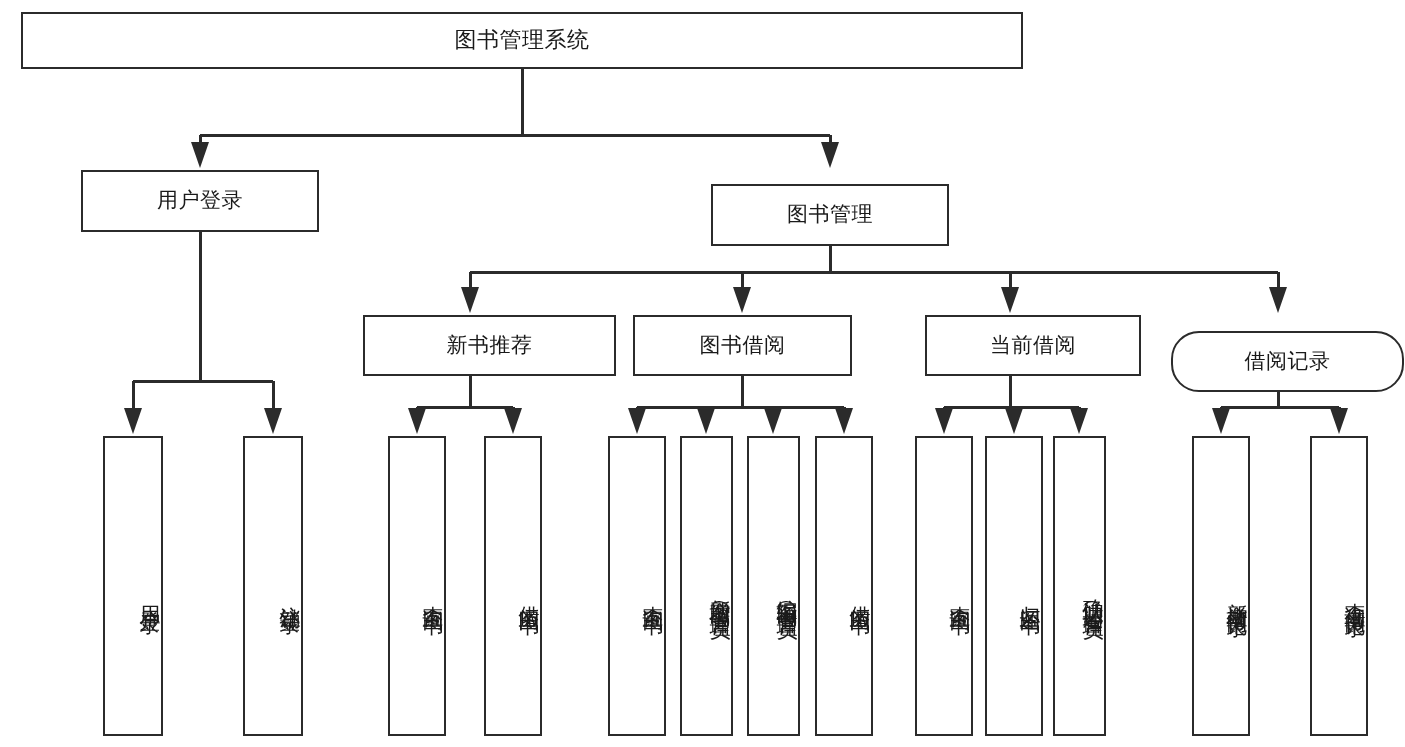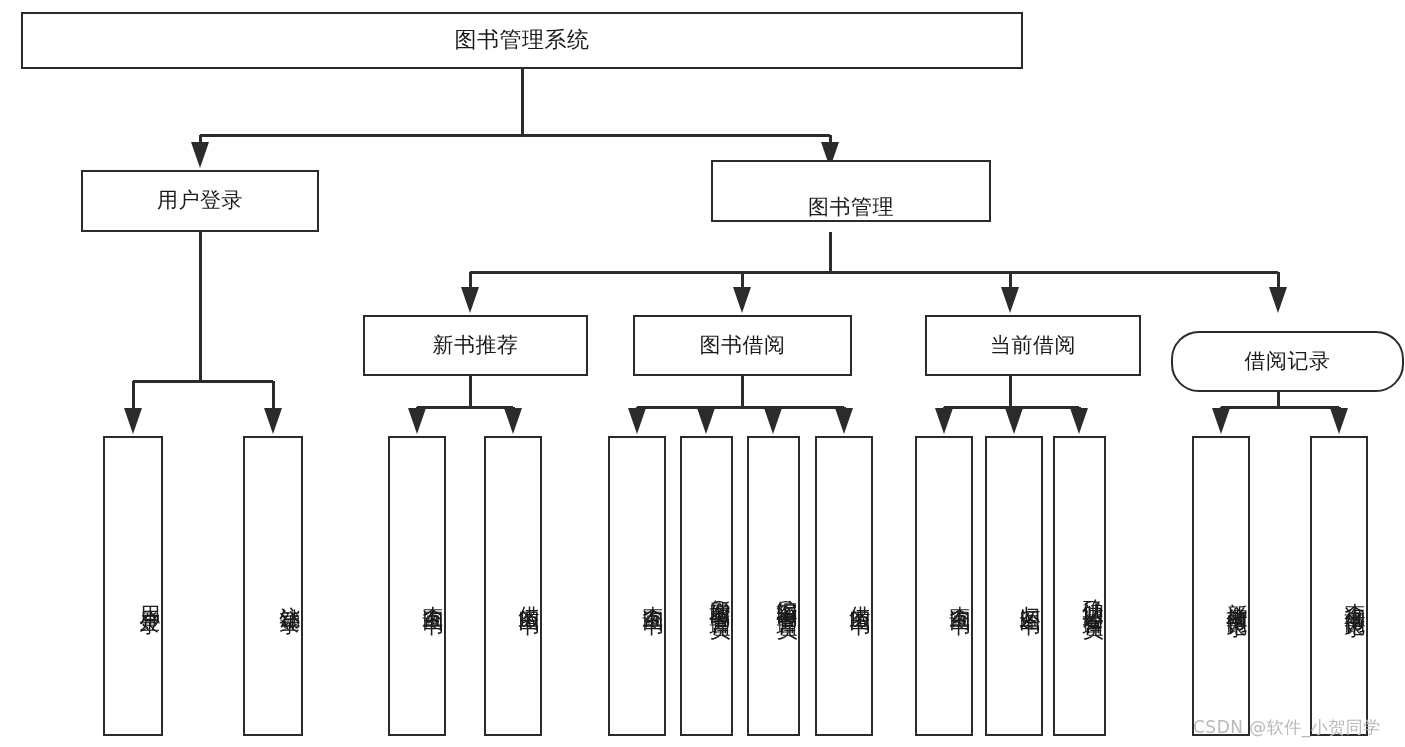--- a/index.html
+++ b/index.html
@@ -120,24 +120,24 @@
       <line x1="1339" y1="407" x2="1339" y2="410" stroke="#2b2b2b" stroke-width="3" shape-rendering="crispEdges"></line>
       <path d="M 1330 408 L 1348 408 L 1339 434 Z" fill="#2b2b2b"></path>
     </svg>
   <div id="nodes-layer">
       <div class="node horiz root" style="left: 21px; top: 12px; width: 1002px; height: 57px;">
         <span>图书管理系统</span>
       </div>
       <div class="node horiz" style="left: 81px; top: 170px; width: 238px; height: 62px;">
         <span>用户登录</span>
       </div>
-      <div class="node horiz" style="left: 711px; top: 160px; width: 280px; height: 62px; align-items: flex-end;">
+      <div class="node horiz" style="left: 711px; top: 184px; width: 238px; height: 62px;">
         <span>图书管理</span>
       </div>
-      <div class="node horiz" style="left: 363px; top: 315px; width: 225px; height: 61px;">
+      <div class="node horiz" style="left: 363px; top: 315px; width: 253px; height: 61px;">
         <span>新书推荐</span>
       </div>
       <div class="node horiz" style="left: 633px; top: 315px; width: 219px; height: 61px; align-items: center;">
         <span>图书借阅</span>
       </div>
       <div class="node horiz" style="left: 902px; top: 315px; width: 216px; height: 61px; margin-left: 23px;">
         <span>当前借阅</span>
       </div>
       <div class="node horiz" style="left: 1171px; top: 331px; width: 233px; height: 61px; border-radius: 28px;">
         <span>借阅记录</span>
@@ -175,14 +175,13 @@
       <div class="node vert" style="left: 1053px; top: 436px; width: 53px; height: 300px;">
         <span>确认归还（管理员）</span>
       </div>
       <div class="node vert" style="left: 1192px; top: 436px; width: 58px; height: 300px;">
         <span>新增借阅记录</span>
       </div>
       <div class="node vert" style="left: 1310px; top: 436px; width: 58px; height: 300px;">
         <span>查询借阅记录</span>
       </div>
     </div>
-  <div class="watermark" style="left: 1193px; top: 716px; color: rgb(185, 185, 185);">CSDN @软件_小贺同学</div>
 </div>
 
 </body></html>

